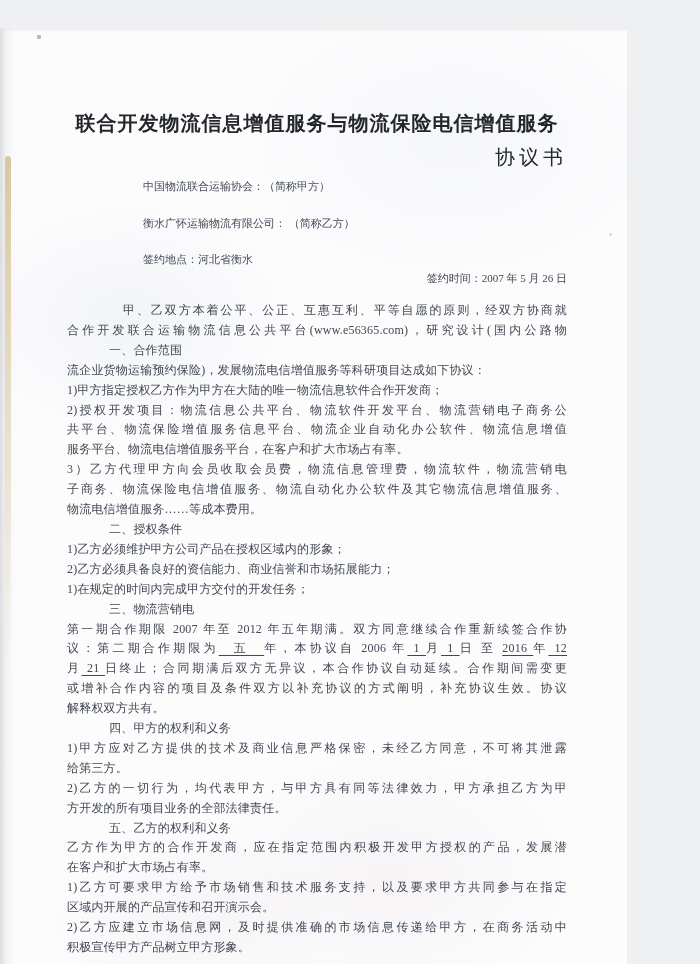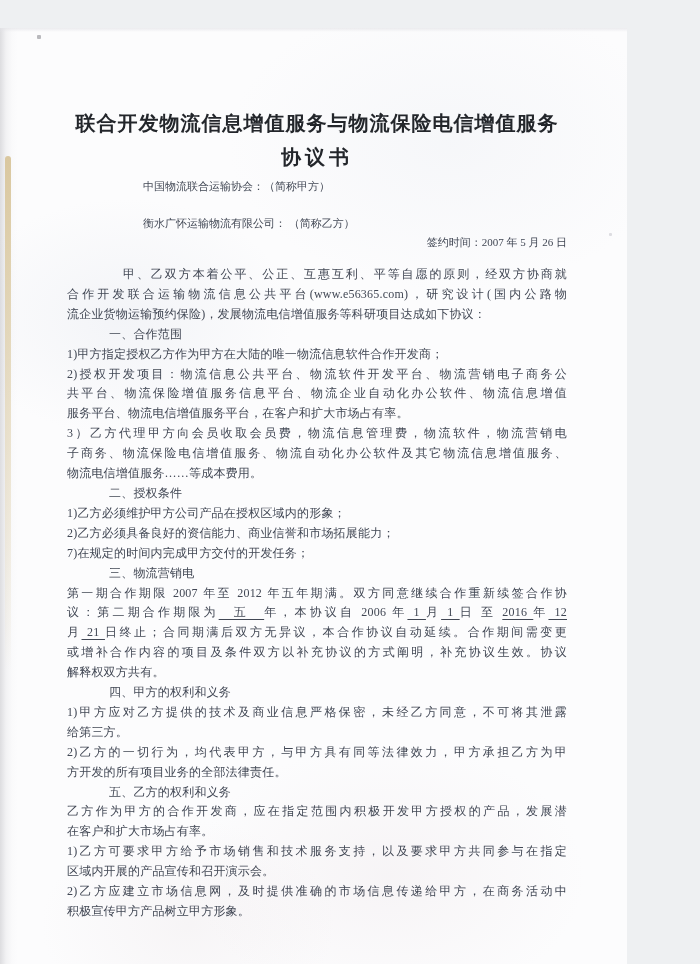--- a/index.html
+++ b/index.html
@@ -44,22 +44,22 @@
     padding: 0 60px 0 67px;
     color: #414754;
   }
   h1 {
     margin: 0; padding-top: 85px;
     text-align: center; font-size: 20px; line-height: 20px;
     font-weight: bold; letter-spacing: 1px; color: #23262b;
   }
   h2 {
     margin: 14px 0 0 0;
-    text-align: center; font-size: 20px; line-height: 20px;
-    font-weight: bold; letter-spacing: 4px; color: #23262b;
+    text-align: right; font-size: 20px; line-height: 20px;
+    font-weight: normal; letter-spacing: 4px; color: #23262b;
   }
   .party, .sign {
     margin: 0; padding-left: 76px;
     font-size: 11px; line-height: 15px;
   }
   .party-a { margin-top: 12px; }
   .party-b { margin-top: 22px; }
   .sign-place { margin-top: 21px; }
   .sign-date  { margin-top: 4px; text-align: right; }
 
@@ -82,38 +82,39 @@
   <div class="speck s1"></div>
   <div class="speck s2"></div>
   <div class="speck s3"></div>
 
   <div class="content">
     <h1>联合开发物流信息增值服务与物流保险电信增值服务</h1>
     <h2>协议书</h2>
 
     <p class="party party-a">中国物流联合运输协会：（简称甲方）</p>
     <p class="party party-b">衡水广怀运输物流有限公司： （简称乙方）</p>
+    <p class="sign sign-place">签约地点：河北省衡水</p>
     <p class="sign sign-date">签约时间：2007 年 5 月 26 日</p>
 
     <div class="body-text">
         <div class="bline just" style="padding-left: 56px;"><span>甲、乙双方本着公平、公正、互惠互利、平等自愿的原则，经双方协商就</span></div>
         <div class="bline just"><span>合作开发联合运输物流信息公共平台(www.e56365.com)，研究设计(国内公路物</span></div>
+        <div class="bline" style="padding-left: 42px;"><span>一、合作范围</span></div>
         <div class="bline"><span>流企业货物运输预约保险)，发展物流电信增值服务等科研项目达成如下协议：</span></div>
-        <div class="bline" style="padding-left: 42px;"><span>一、合作范围</span></div>
         <div class="bline"><span>1)甲方指定授权乙方作为甲方在大陆的唯一物流信息软件合作开发商；</span></div>
         <div class="bline just"><span>2)授权开发项目：物流信息公共平台、物流软件开发平台、物流营销电子商务公</span></div>
         <div class="bline just"><span>共平台、物流保险增值服务信息平台、物流企业自动化办公软件、物流信息增值</span></div>
         <div class="bline"><span>服务平台、物流电信增值服务平台，在客户和扩大市场占有率。</span></div>
         <div class="bline just"><span>3）乙方代理甲方向会员收取会员费，物流信息管理费，物流软件，物流营销电</span></div>
         <div class="bline just"><span>子商务、物流保险电信增值服务、物流自动化办公软件及其它物流信息增值服务、</span></div>
         <div class="bline"><span>物流电信增值服务……等成本费用。</span></div>
         <div class="bline" style="padding-left: 42px;"><span>二、授权条件</span></div>
         <div class="bline"><span>1)乙方必须维护甲方公司产品在授权区域内的形象；</span></div>
         <div class="bline"><span>2)乙方必须具备良好的资信能力、商业信誉和市场拓展能力；</span></div>
-        <div class="bline"><span>7)在规定的时间内完成甲方交付的开发任务；</span></div>
+        <div class="bline"><span>1)在规定的时间内完成甲方交付的开发任务；</span></div>
         <div class="bline" style="padding-left: 42px;"><span>三、物流营销电</span></div>
         <div class="bline just"><span>第一期合作期限 2007 年至 2012 年五年期满。双方同意继续合作重新续签合作协</span></div>
         <div class="bline just"><span>议：第二期合作期限为</span><span class="blank">　五　</span><span>年，本协议自 2006 年</span><span class="blank"> 1 </span><span>月</span><span class="blank"> 1 </span><span>日 至 </span><span class="blank"> 2016 </span><span>年</span><span class="blank"> 12</span></div>
         <div class="bline just"><span>月</span><span class="blank"> 21 </span><span>日终止；合同期满后双方无异议，本合作协议自动延续。合作期间需变更</span></div>
         <div class="bline just"><span>或增补合作内容的项目及条件双方以补充协议的方式阐明，补充协议生效。协议</span></div>
         <div class="bline"><span>解释权双方共有。</span></div>
         <div class="bline" style="padding-left: 42px;"><span>四、甲方的权利和义务</span></div>
         <div class="bline just"><span>1)甲方应对乙方提供的技术及商业信息严格保密，未经乙方同意，不可将其泄露</span></div>
         <div class="bline"><span>给第三方。</span></div>
         <div class="bline just"><span>2)乙方的一切行为，均代表甲方，与甲方具有同等法律效力，甲方承担乙方为甲</span></div>

